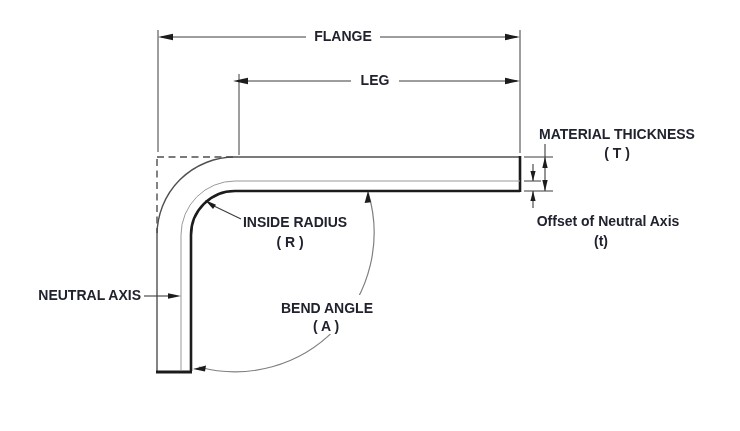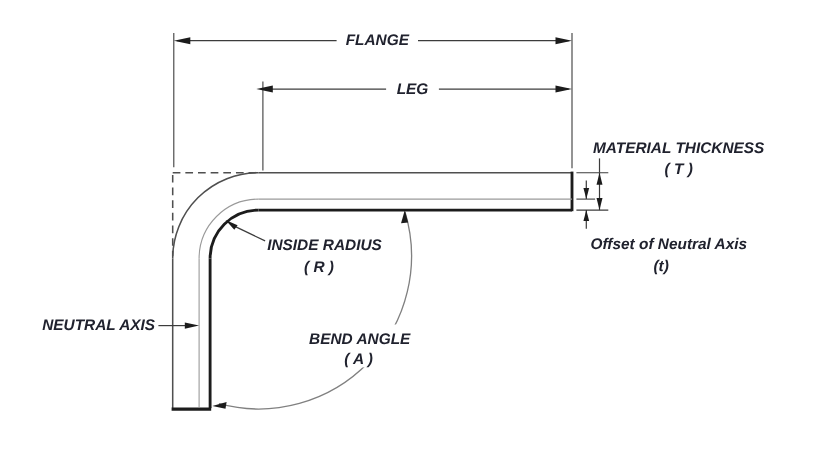--- a/index.html
+++ b/index.html
@@ -1,21 +1,21 @@
 <!DOCTYPE html>
 <html style="--background: #ffffff; --outline_dark: #1c1c1c; --outline_light: #4f4f4f; --neutral_line: #9a9a9a; --dim_line: #3c3c3c; --arc_line: #808080; --text: #20222e;"><head>
 <meta charset="utf-8">
 <style>
   html,body{margin:0;padding:0;}
   body{
     width:740px;height:431px;overflow:hidden;
     background:var(--background,#fff);
     font-family:"Liberation Sans","DejaVu Sans",sans-serif;
   }
-  .canvas{position:relative;width:740px;height:431px;background:var(--background,#fff);font-style:italic;}
+  .canvas{position:relative;width:740px;height:431px;background:var(--background,#fff);}
   svg{display:block;}
   svg text{
     font-family:"Liberation Sans","DejaVu Sans",sans-serif;
     font-weight:bold;
     font-size:14px;
     fill:var(--text,#20222e);
   }
   .thin   {stroke:var(--outline_light,#4f4f4f);stroke-width:1.4;fill:none;}
   .thick  {stroke:var(--outline_dark,#1c1c1c);stroke-width:2.6;fill:none;}
   .cap    {stroke:var(--outline_dark,#1c1c1c);stroke-width:3;fill:none;}

